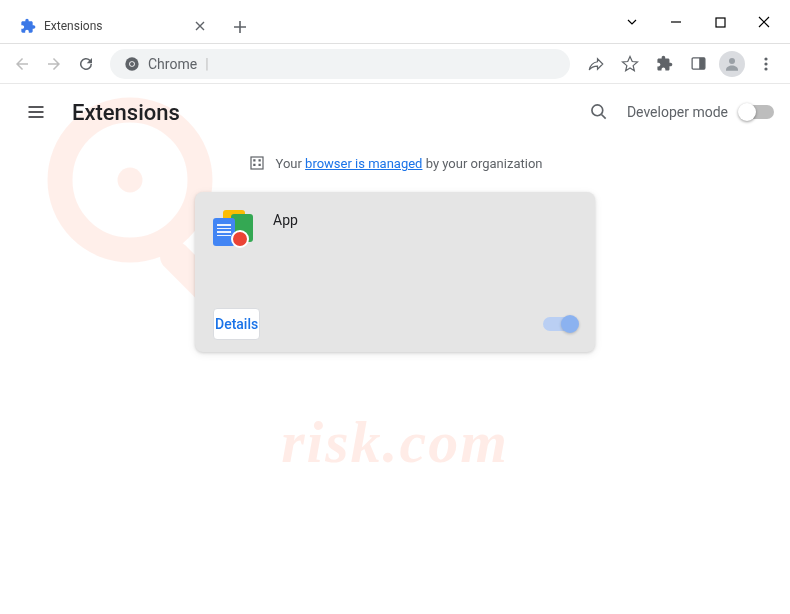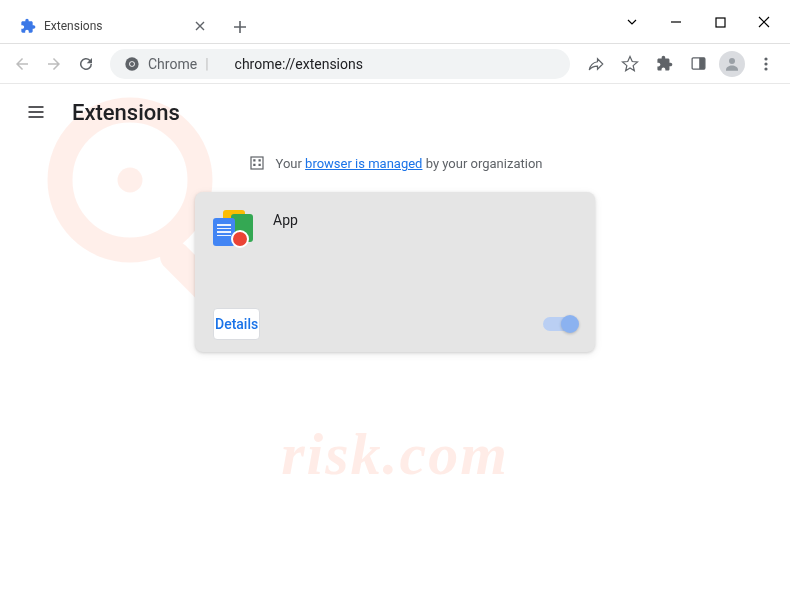--- a/index.html
+++ b/index.html
@@ -23,21 +23,21 @@
     .watermark-icon {
       position: absolute;
       top: 80px; left: 30px;
       width: 250px; height: 250px;
       opacity: 0.10;
       pointer-events: none;
       z-index: 0;
     }
     .watermark-text2 {
       position: absolute;
-      top: 420px; left: 50%;
+      top: 408px; left: 50%;
       transform: translateX(-50%);
       font-size: 60px;
       font-weight: bold;
       font-style: italic;
       color: rgba(255, 100, 60, 0.12);
       letter-spacing: 2px;
       pointer-events: none;
       z-index: 0;
       white-space: nowrap;
       font-family: Georgia, serif;
@@ -254,21 +254,20 @@
   <div class="omnibox">
     <span class="chrome-chip">
       <svg width="16" height="16" viewBox="0 0 24 24">
         <circle cx="12" cy="12" r="10" fill="#5f6368"></circle>
         <circle cx="12" cy="12" r="4.2" fill="#fff"></circle>
         <circle cx="12" cy="12" r="3" fill="#5f6368"></circle>
       </svg>
       <span>Chrome</span>
       <span class="sep">|</span>
     </span>
-    <span class="url-text">chrome://extensions</span>
   </div>
   <div class="right-icons">
     <div class="icon-btn">
       <svg width="18" height="18" viewBox="0 0 24 24">
           <path d="M14 9V5l7 7-7 7v-4.1c-5 0-8.5 1.6-11 5.1 1-5 4-10 11-11z" fill="none" stroke="currentColor" stroke-width="1.6"></path>
         </svg>
     </div>
     <div class="icon-btn">
       <svg width="18" height="18" viewBox="0 0 24 24">
           <path d="M12 17.3 6.2 21l1.6-6.8L2 9.3l7-.6L12 2l3 6.7 7 .6-5.8 4.9L17.8 21z" fill="none" stroke="currentColor" stroke-width="1.6"></path>
@@ -303,20 +302,32 @@
   </div>
 </div>
 
 <div class="page-header">
   <div class="menu-btn">
     <svg width="20" height="20" viewBox="0 0 24 24">
         <path d="M3 6h18M3 12h18M3 18h18" stroke="#202124" stroke-width="2"></path>
       </svg>
   </div>
   <div class="page-title">Extensions</div>
+  <div class="header-right">
+    <div class="icon-btn">
+      <svg width="20" height="20" viewBox="0 0 24 24">
+          <circle cx="10" cy="10" r="6.5" fill="none" stroke="#5f6368" stroke-width="2"></circle>
+          <path d="M20 20l-5-5" stroke="#5f6368" stroke-width="2"></path>
+        </svg>
+    </div>
+    <span class="dev-mode">Developer mode</span>
+    <div class="toggle">
+      <div class="knob"></div>
+    </div>
+  </div>
 </div>
 
 <div class="managed-banner">
   <svg width="18" height="18" viewBox="0 0 24 24">
     <rect x="4" y="4" width="16" height="16" fill="none" stroke="#5f6368" stroke-width="1.6"></rect>
     <rect x="7" y="7" width="3" height="3" fill="#5f6368"></rect>
       <rect x="14" y="7" width="3" height="3" fill="#5f6368"></rect>
     <rect x="7" y="13" width="3" height="3" fill="#5f6368"></rect>
       <rect x="14" y="13" width="3" height="3" fill="#5f6368"></rect>
   </svg>

